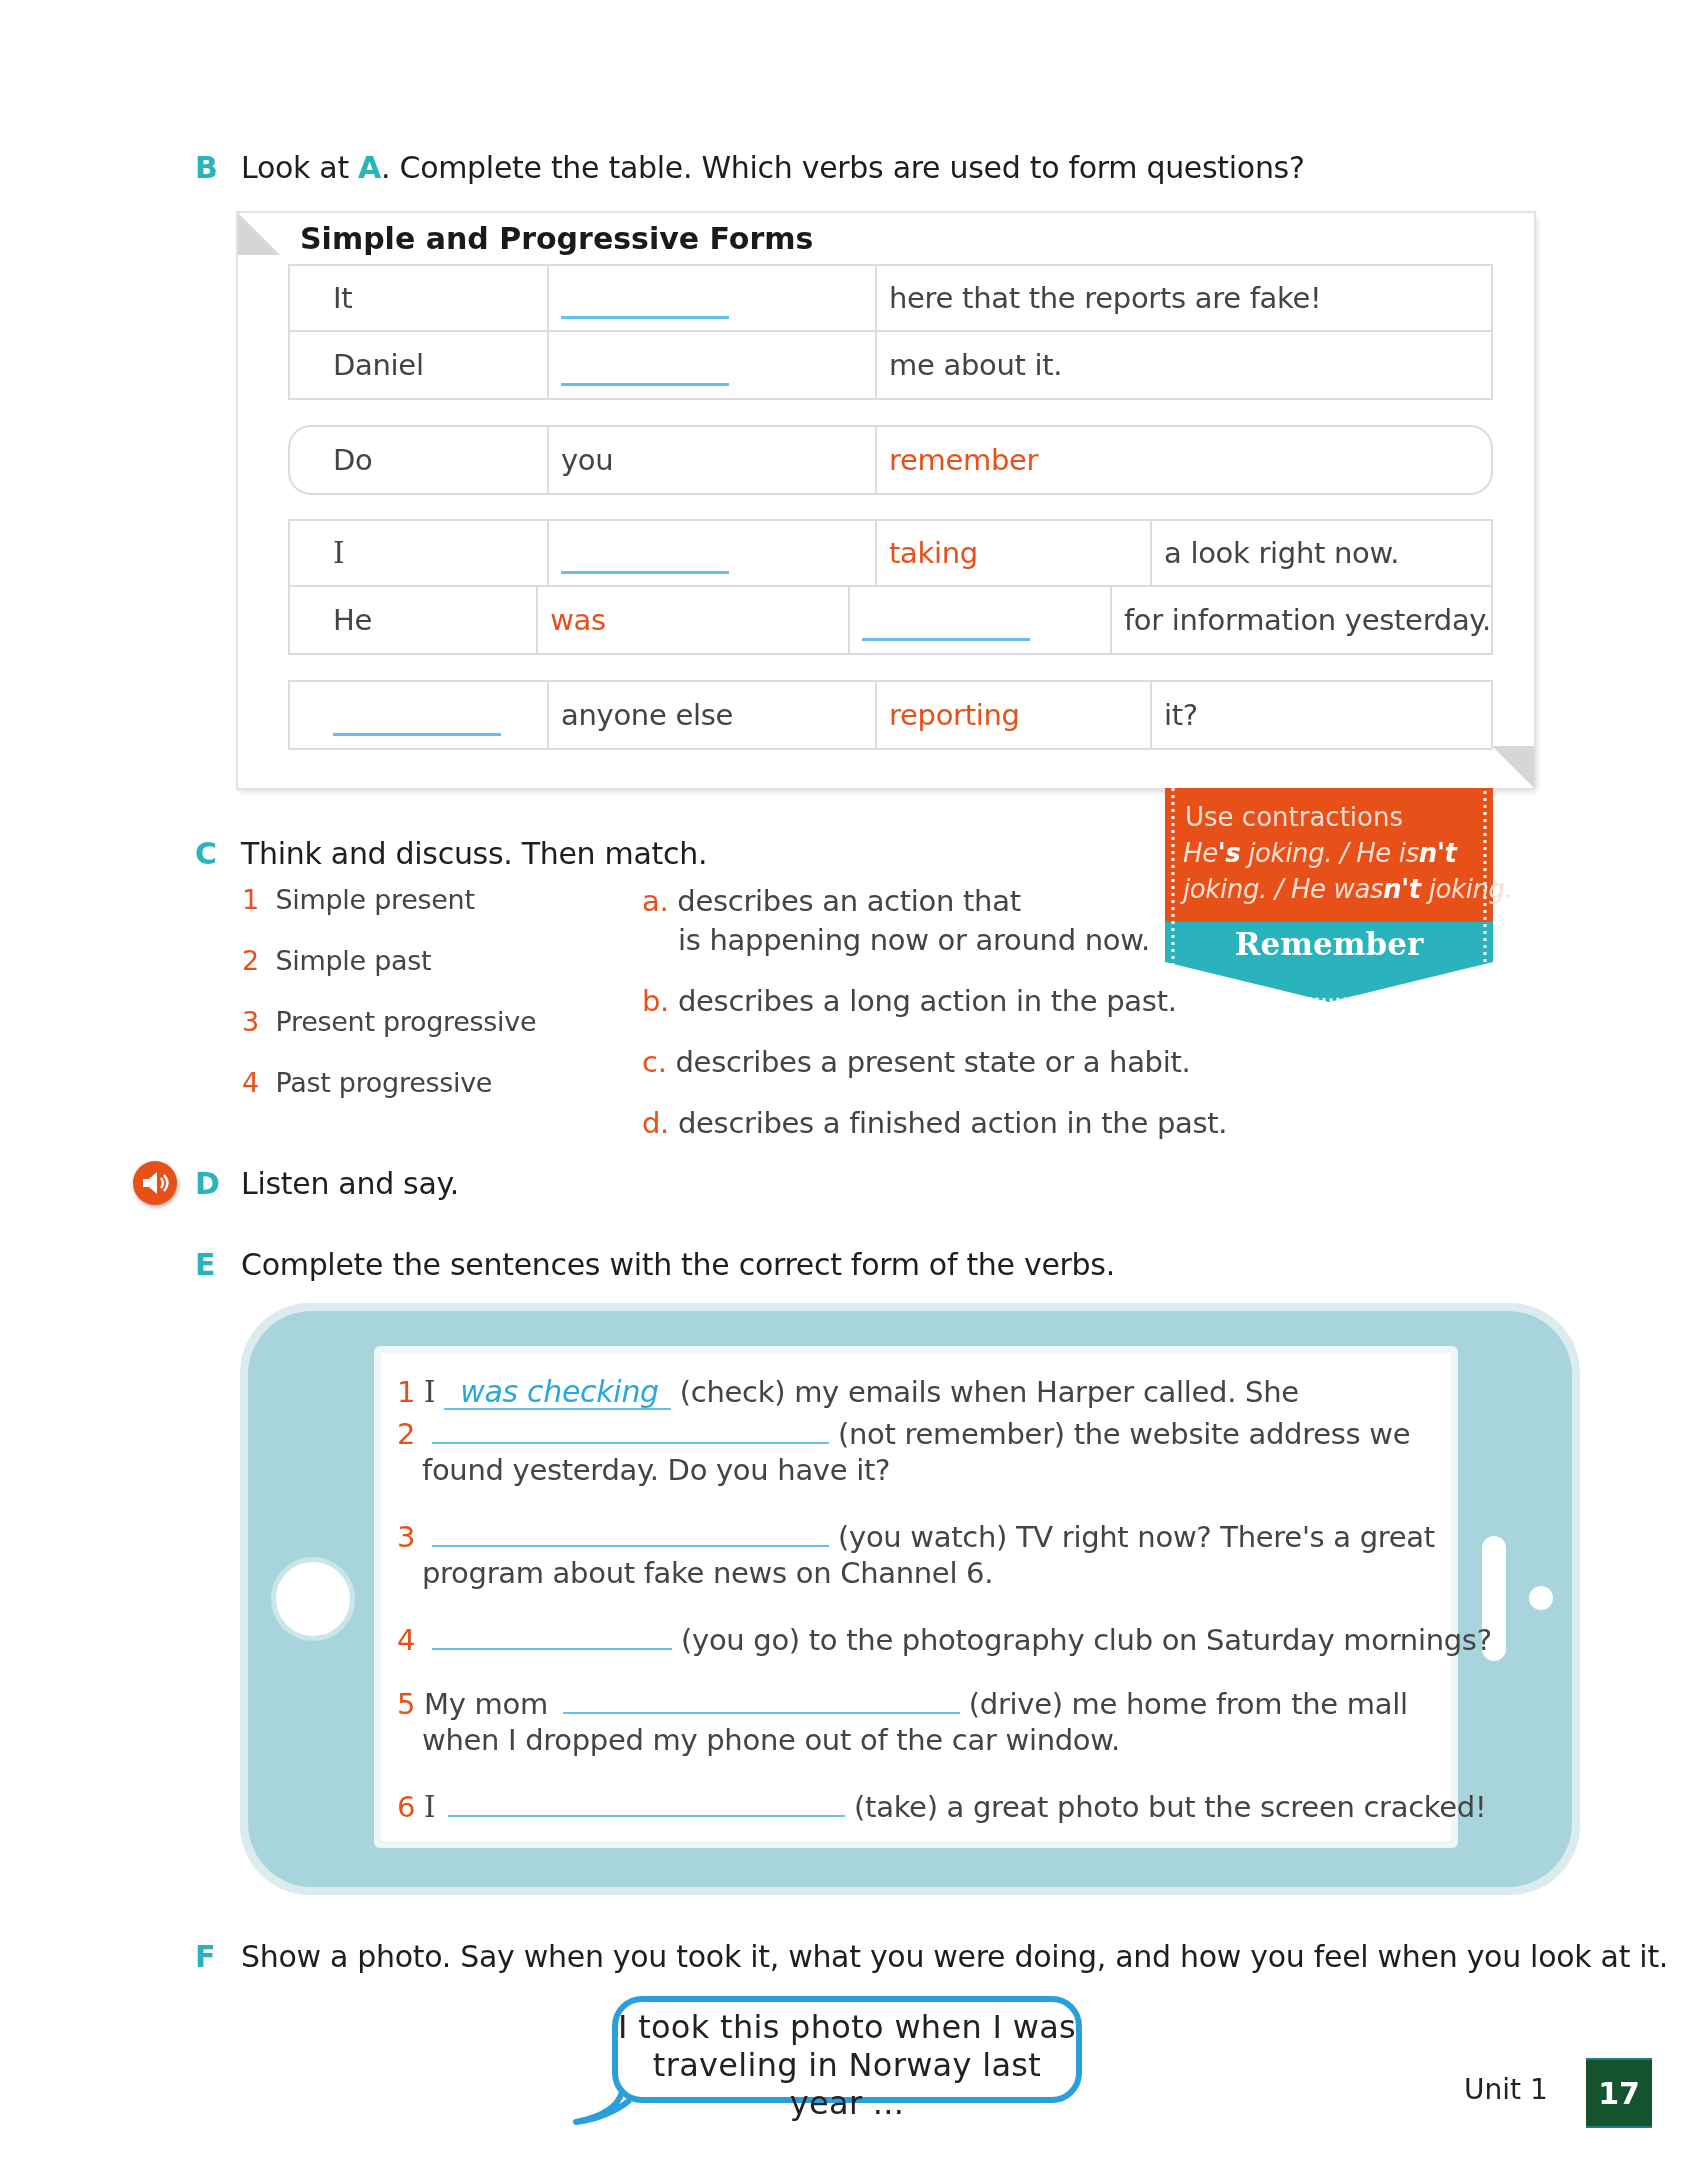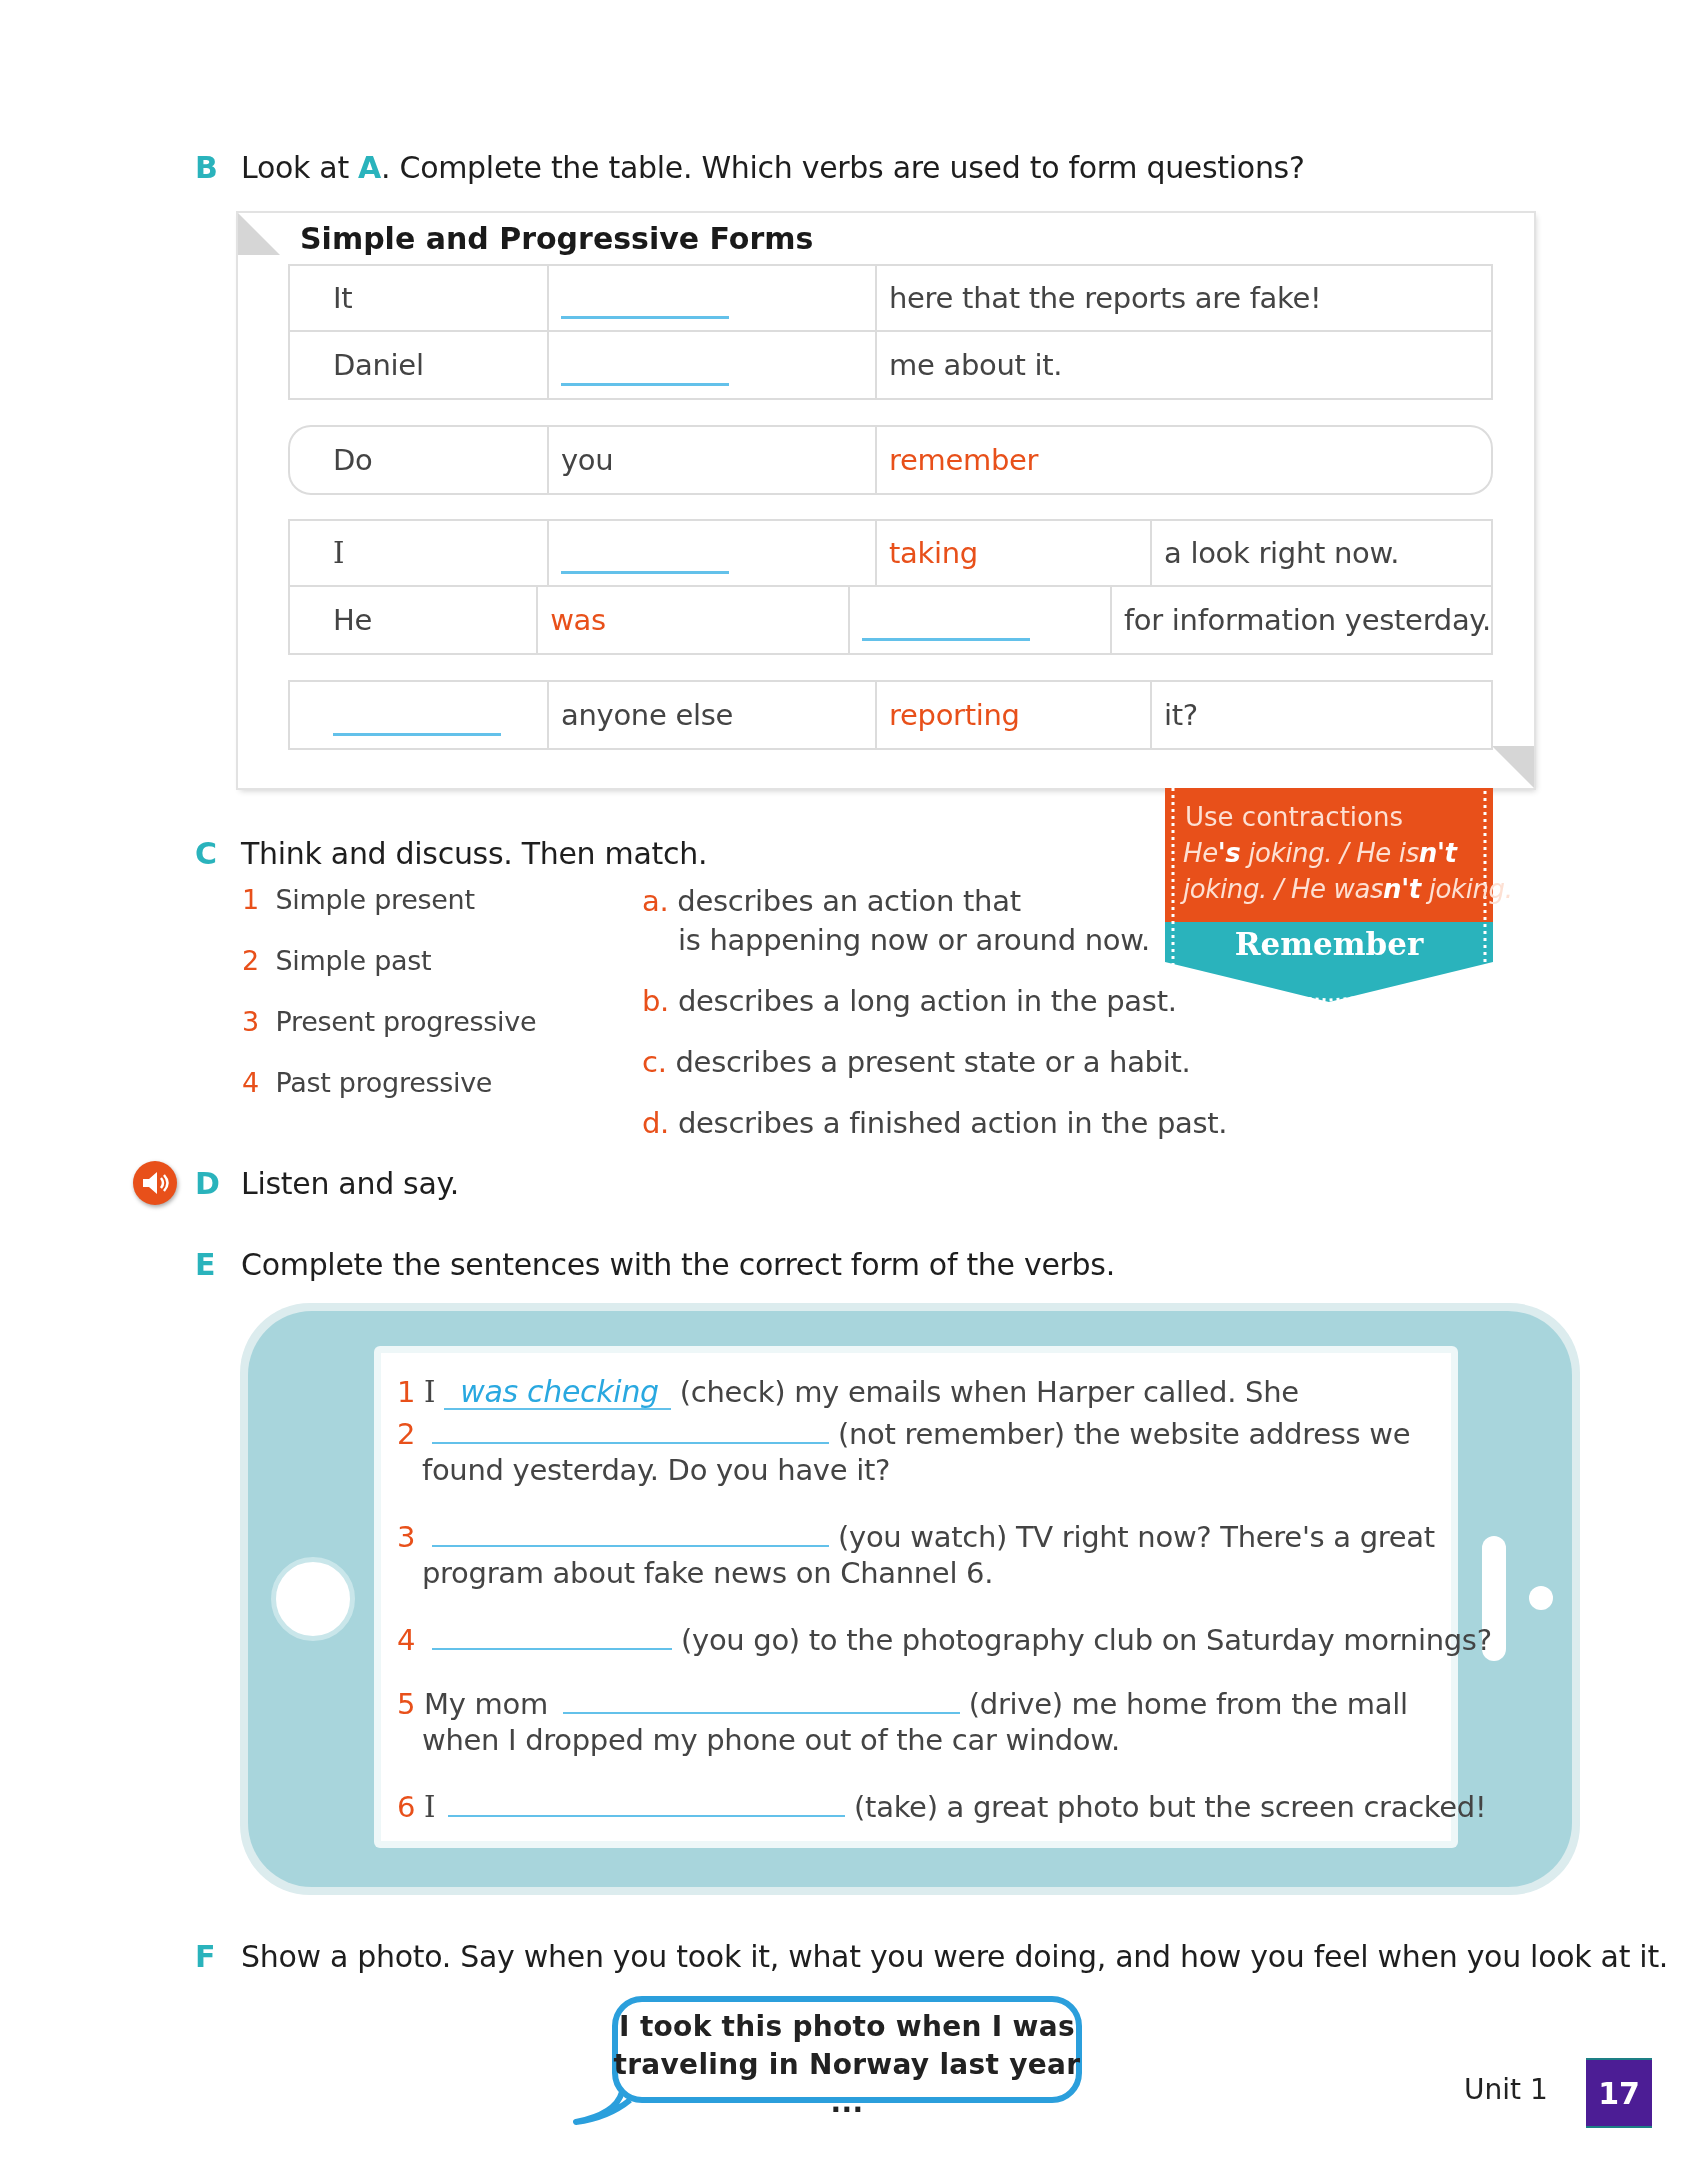--- a/index.html
+++ b/index.html
@@ -61,26 +61,26 @@
   .side-bar { position: absolute; left: 1482px; top: 1536px; width: 24px; height: 125px; border-radius: 12px; background: #fff; }
   .side-dot { position: absolute; left: 1529px; top: 1586px; width: 24px; height: 24px; border-radius: 50%; background: #fff; }
 
   .ex-line { position: absolute; font-size: 29px; color: #444; white-space: nowrap; letter-spacing: -0.3px; }
   .ex-blank { display: inline-block; border-bottom: 2px solid #63c1ea; height: 30px; vertical-align: baseline; }
   .answer { font-family: "DejaVu Sans", sans-serif; color: #29a8e0; font-size: 30px; padding: 0 12px 0 16px;
             border-bottom: 2px solid #63c1ea; display: inline-block; line-height: 32px; font-style: italic; }
 
   
   .bubble { position: absolute; left: 612px; top: 1996px; width: 470px; height: 107px; border: 6px solid #2b9fdc; border-radius: 30px; background: #fff; }
-  .bubble-text { position: absolute; left: 612px; top: 2008px; width: 470px; text-align: center; font-size: 28px; line-height: 38px; color: #222;
-                 font-family: "DejaVu Sans", sans-serif; letter-spacing: 0.3px; font-weight: bold; }
+  .bubble-text { position: absolute; left: 612px; top: 2008px; width: 470px; text-align: center; font-size: 32px; line-height: 38px; color: #222;
+                 font-family: "DejaVu Sans", sans-serif; letter-spacing: 0.3px; }
   .bubble-tail { position: absolute; left: 572px; top: 2090px; }
 
   .unit-label { position: absolute; left: 1464px; top: 2073px; font-size: 28px; color: #222; white-space: nowrap; }
-  .page-badge { position: absolute; left: 1586px; top: 2060px; width: 66px; height: 66px; background: #4c1d95; color: #fff; font-weight: bold;
+  .page-badge { position: absolute; left: 1586px; top: 2060px; width: 66px; height: 66px; background: #14532d; color: #fff; font-weight: bold;
                 font-size: 30px; display: flex; align-items: center; justify-content: center; box-shadow: 0 2px 0 #1d7f85, 0 -2px 0 #1d7f85; }
 </style>
 </head>
 <body>
 
 <div class="sec-letter" style="left:195px;top:150px;">B</div>
 <div class="sec-title" style="left:241px;top:150px;">
   <span>Look at </span><span class="teal">A</span><span>. Complete the table. Which verbs are used to form questions?</span>
 </div>
 

